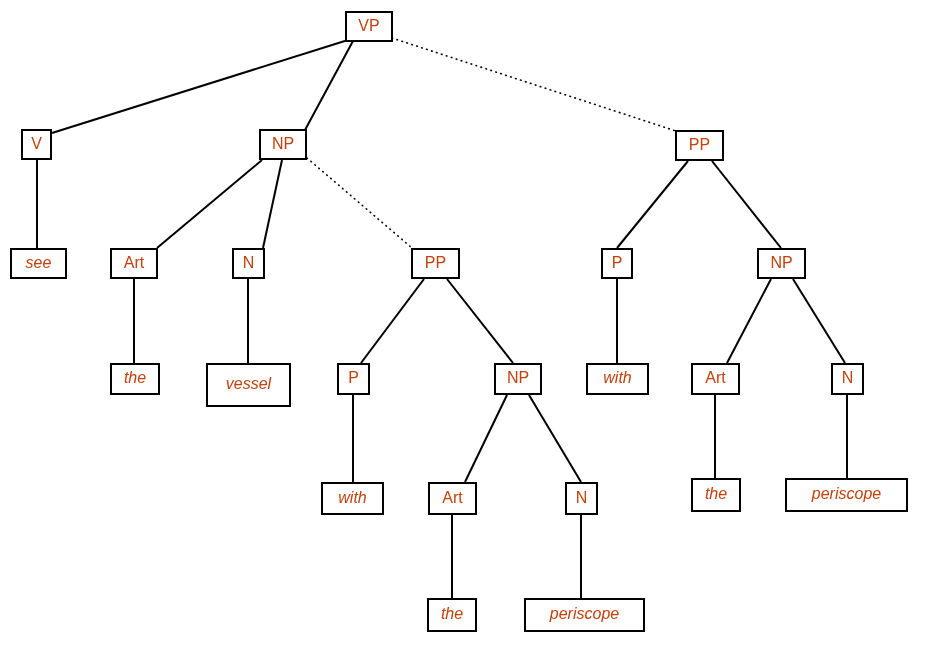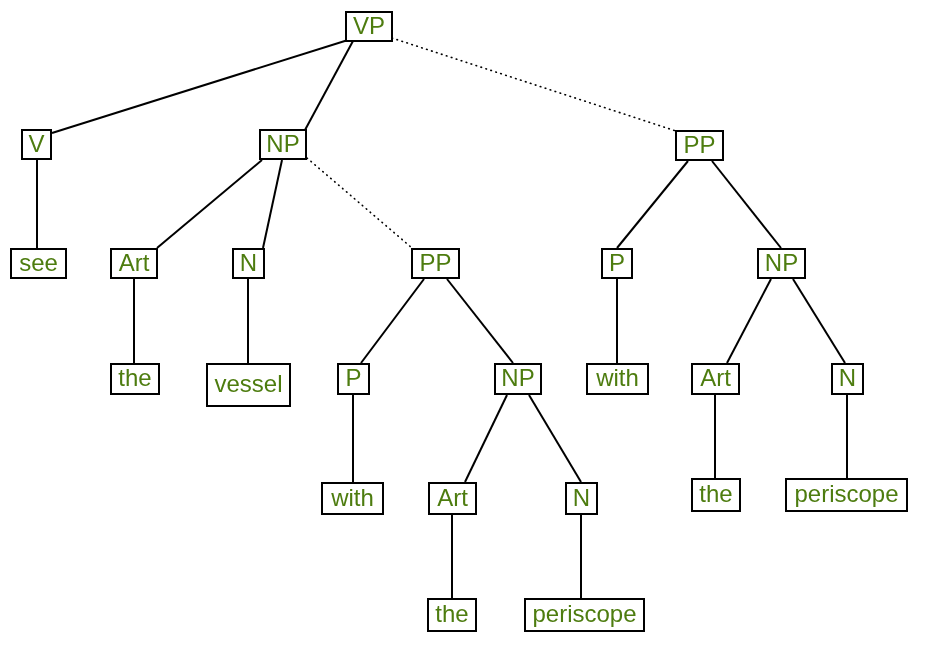--- a/index.html
+++ b/index.html
@@ -24,27 +24,28 @@
   }
   .node {
     position: absolute;
     box-sizing: border-box;
     border: 2px solid #000000;
     background: #ffffff;
     display: flex;
     align-items: center;
     justify-content: center;
     font-family: "Liberation Sans", sans-serif;
-    font-size: 24px;
+    font-size: 16px;
     line-height: 1;
-    color: #4d7c0f;
+    color: #c2410c;
     white-space: nowrap;
     padding: 0 4px;
   }
   .node.leaf {
+    font-style: italic;
   }
   .node-label {
     display: block;
     position: relative;
     top: -1px;
   }
 </style>
 </head>
 <body>
 

